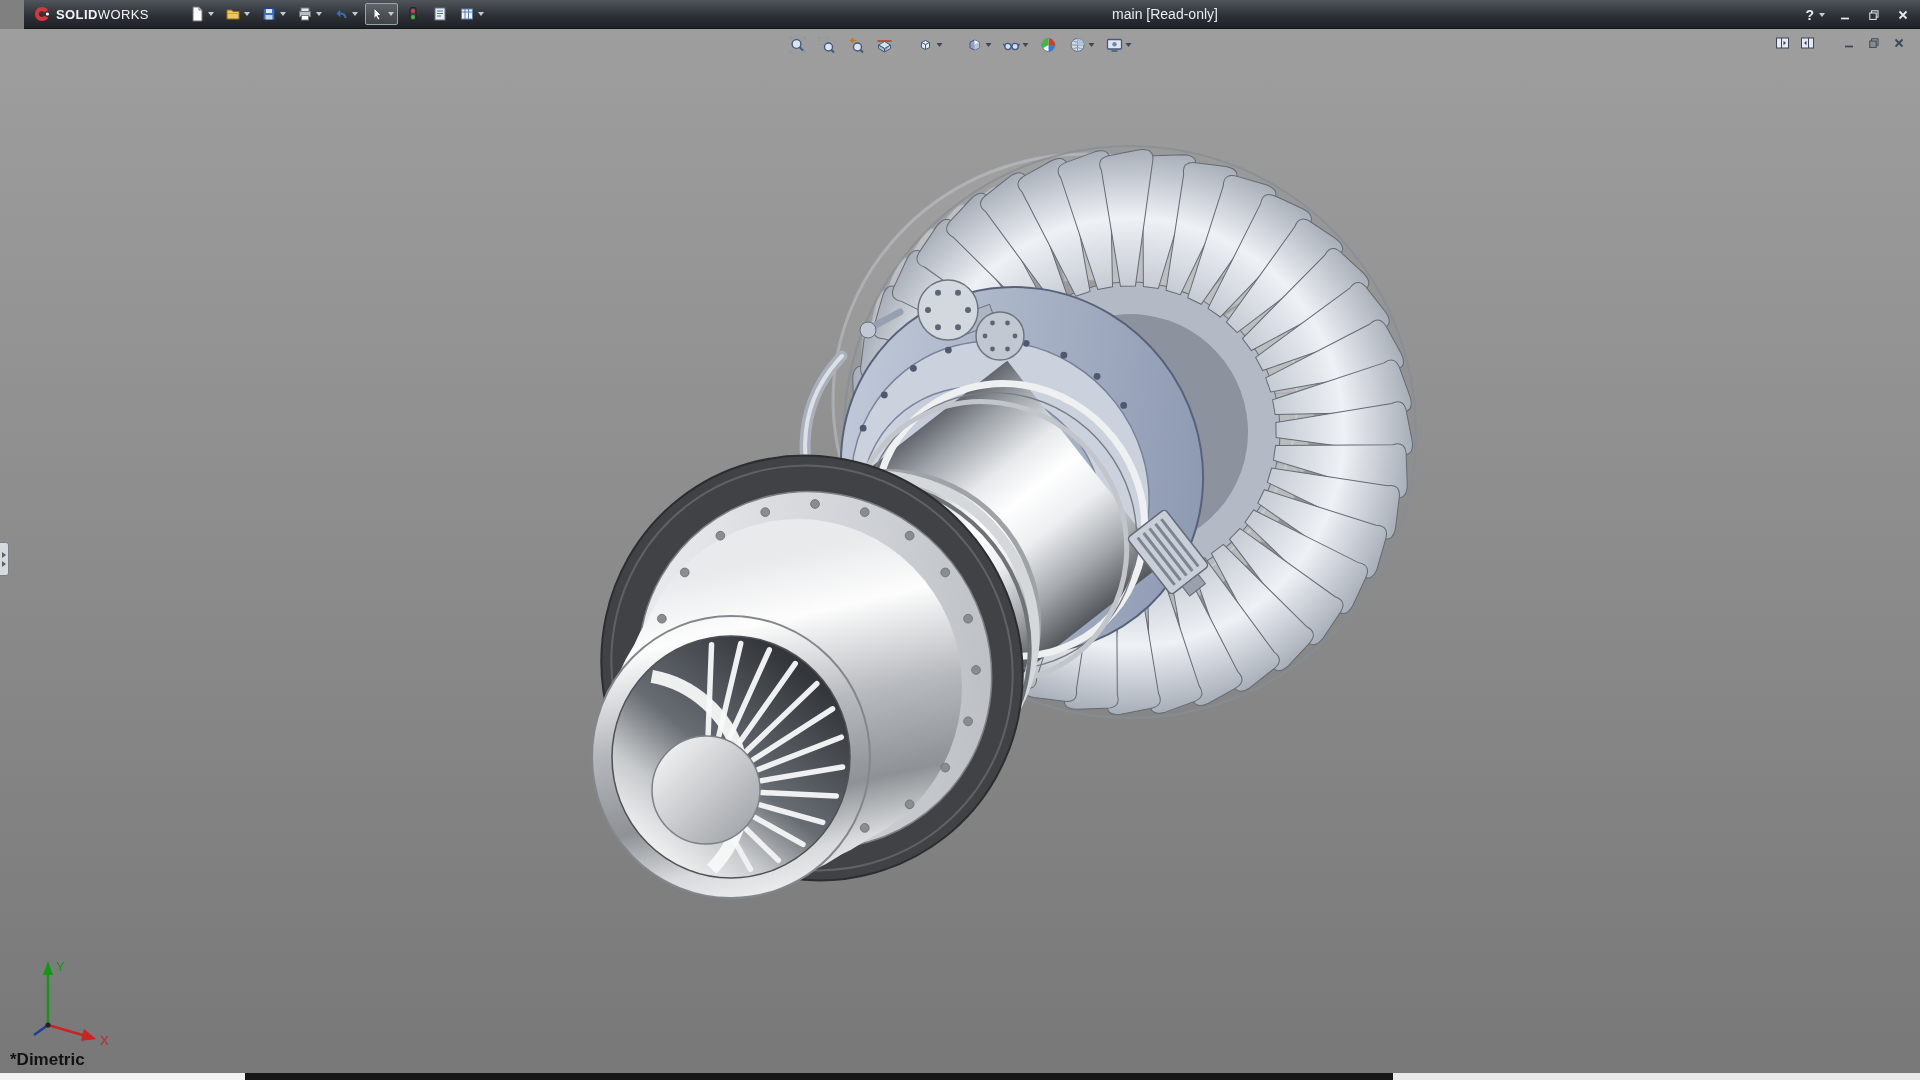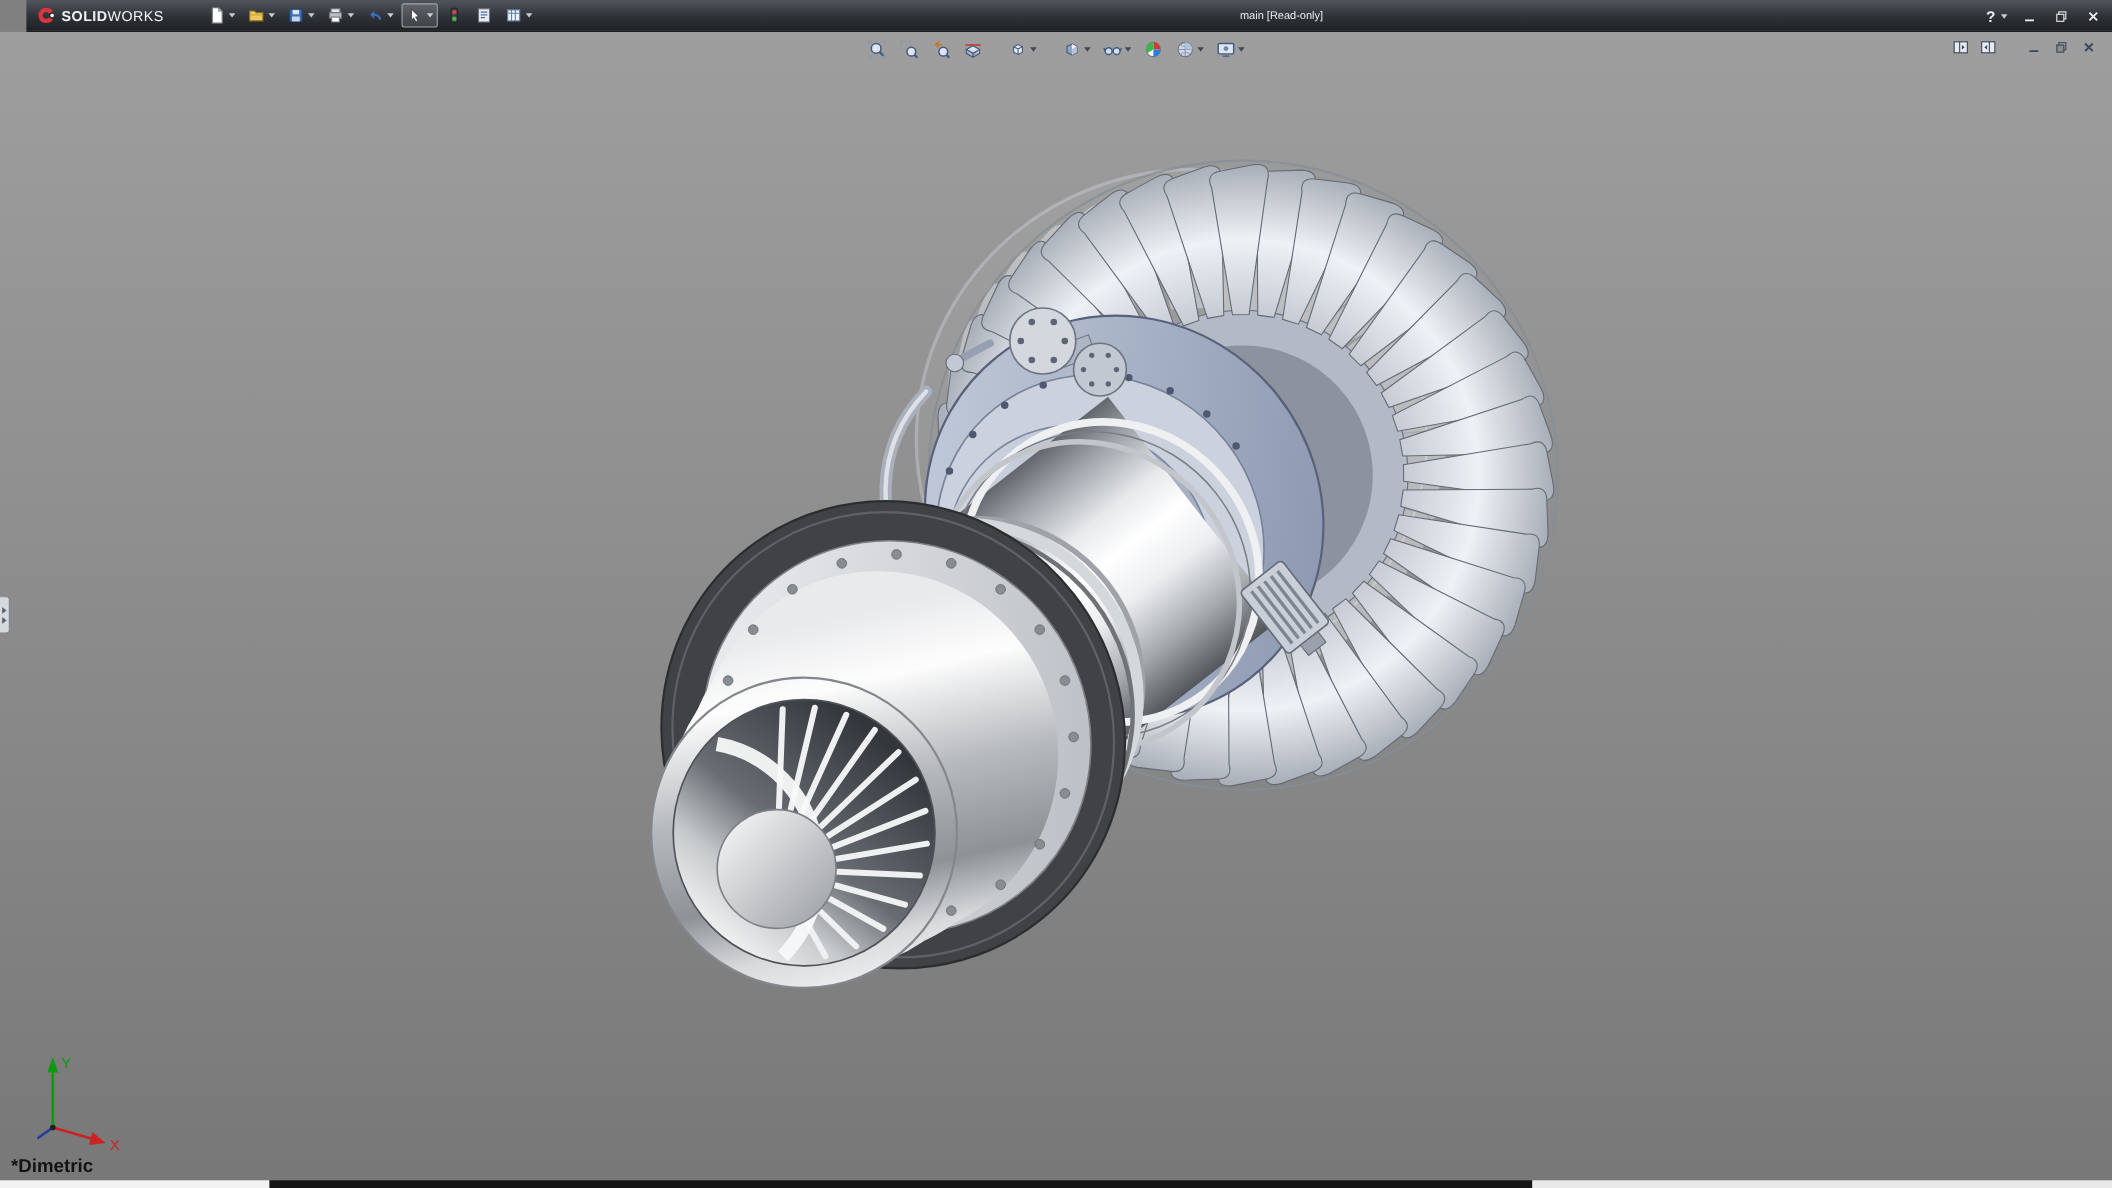--- a/index.html
+++ b/index.html
@@ -14,21 +14,21 @@
   .brand { display:flex; align-items:center; gap:4px; padding:0 10px 0 8px; }
   .brand-text { font-size:13px; letter-spacing:.4px; color:#f2f3f5; white-space:nowrap; }
   .brand-text b { font-weight:bold; }
   .main-toolbar { display:flex; align-items:center; gap:3px; margin-left:26px; }
   .tb-btn { display:flex; align-items:center; height:22px; padding:0 3px;
     border:1px solid transparent; border-radius:2px; }
   .tb-btn.active { border-color:#9aa3ad; background:rgba(255,255,255,.14); }
   .dd { width:0; height:0; border-left:3px solid transparent; border-right:3px solid transparent;
     border-top:4px solid #c7ccd2; margin-left:3px; }
   .win-title { position:absolute; left:1141px; transform:translateX(-50%); top:0; height:29px;
-    line-height:29px; font-size:10px; color:#e9ebed; white-space:nowrap;text-align:right; }
+    line-height:29px; font-size:14px; color:#e9ebed; white-space:nowrap;text-align:right; }
   .titlebar-right { position:absolute; right:8px; top:0; height:29px; display:flex;
     align-items:center; gap:11px; }
   .help-btn { color:#e9ebed; font-size:14px; font-weight:bold; display:flex; align-items:center; gap:2px; }
   .win-btn { display:flex; align-items:center; justify-content:center; width:18px; height:18px; }
 
   
   .viewport { position:absolute; top:29px; left:0; right:0; bottom:7px;
     background:linear-gradient(#9e9e9e,#8c8c8c 50%,#787878); overflow:hidden; }
   .scene { position:absolute; inset:0; width:100%; height:100%; display:block; }
 

